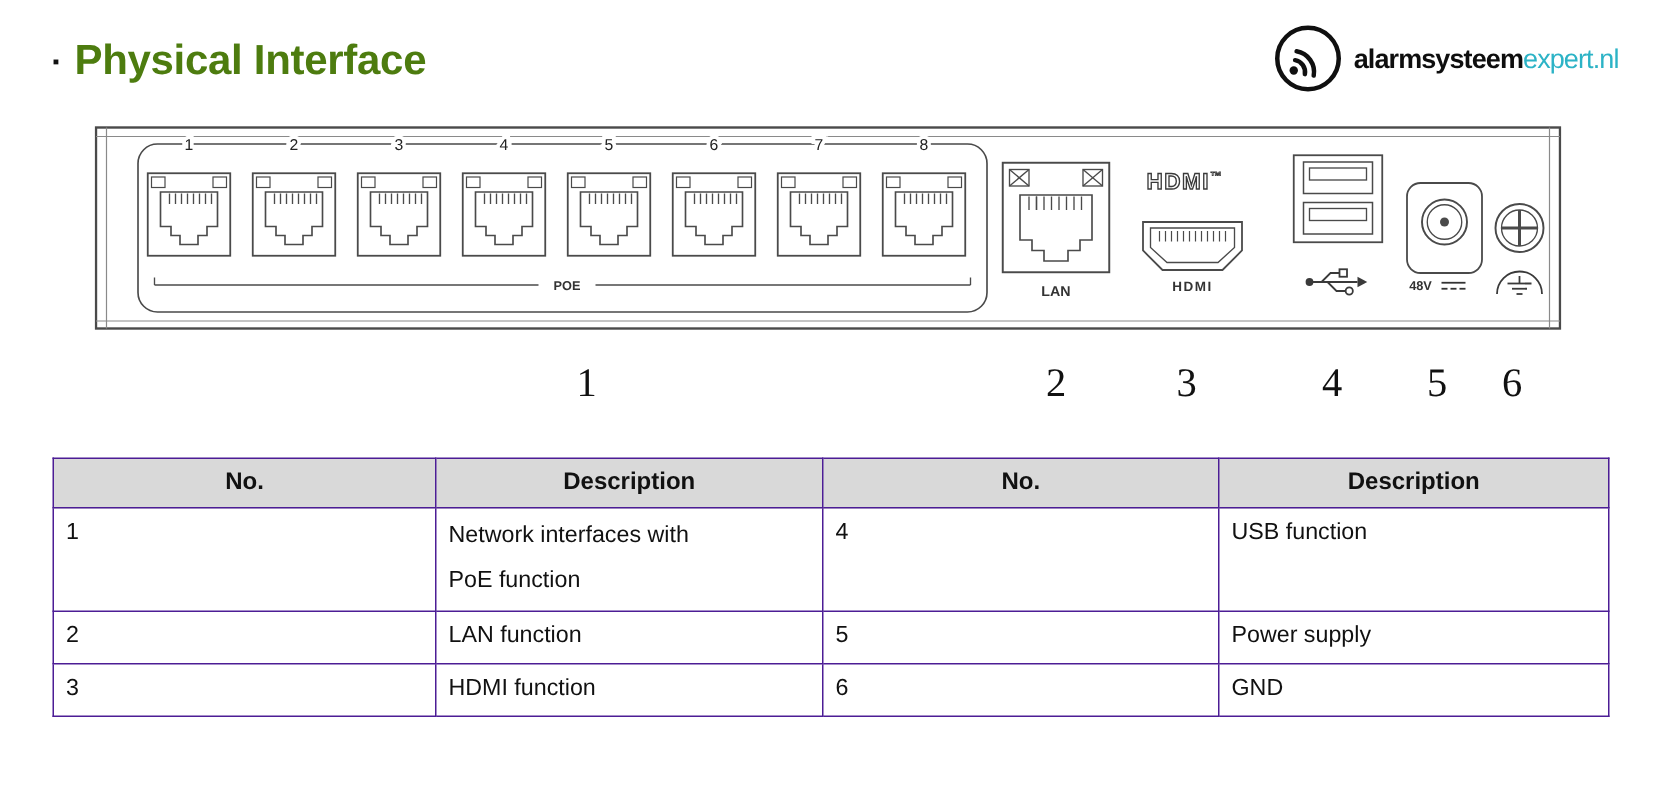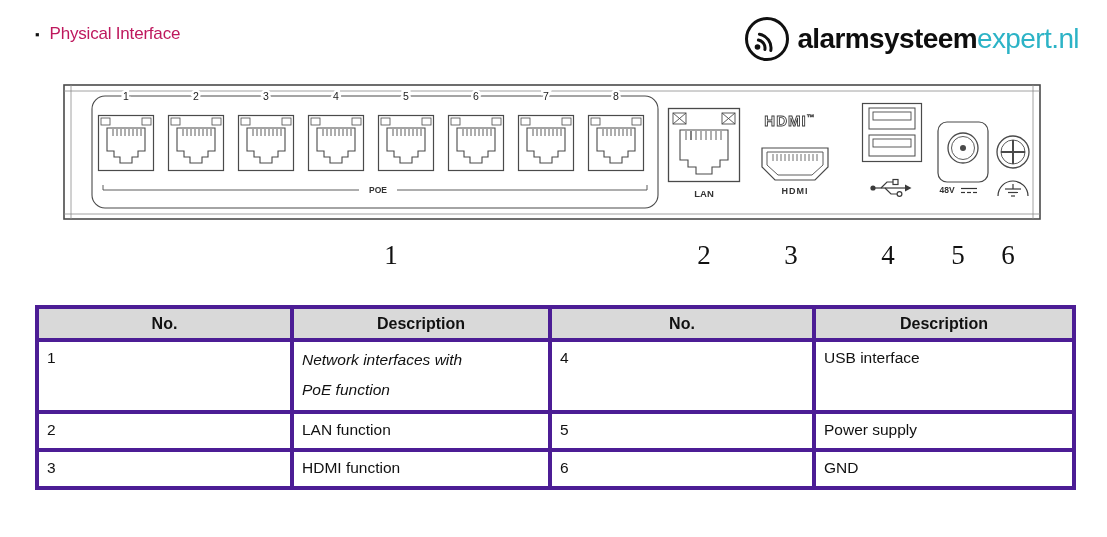--- a/index.html
+++ b/index.html
@@ -2,38 +2,38 @@
 <html><head>
 <meta charset="utf-8">
 <style>
   * { margin:0; padding:0; box-sizing:border-box; }
   html,body { background:#ffffff; }
   body { width:1107px; height:537px; font-family:"Liberation Sans",sans-serif; color:#111; }
   .page { position:relative; width:1107px; height:537px; background:#fff; overflow:hidden; }
 
   .title-row { position:absolute; left:35px; top:24px; display:flex; align-items:center; gap:10px; }
   .bullet { font-size:13px; line-height:1; color:#111; }
-  .page-title { font-size:17px; font-weight:400; letter-spacing:-0.2px; color:#be185d; }
+  .page-title { font-size:28px; font-weight:700; letter-spacing:-0.2px; color:#4d7c0f; }
 
   .logo { position:absolute; top:16px; right:28px; display:flex; align-items:center; gap:7px; }
-  .brand { font-size:28px; letter-spacing:-0.6px; white-space:nowrap; }
+  .brand { font-size:18px; letter-spacing:-0.6px; white-space:nowrap; }
   .brand-bold { font-weight:800; color:#0e0e0e; }
   .brand-accent { font-weight:400; color:#2cb3c6; }
 
   .device-svg { position:absolute; left:63px; top:82px; }
   .device-svg text { font-family:"Liberation Sans",sans-serif; }
 
   .callout { position:absolute; top:240px; transform:translateX(-50%);
              font-family:"Liberation Serif",serif; font-size:27px; color:#111; }
 
   table.iface { position:absolute; left:35px; top:305px; border-collapse:collapse; table-layout:fixed; }
-  .iface th, .iface td { border:4px solid #4c1d95; color:#111; }
+  .iface th, .iface td { border:1px solid #4c1d95; color:#111; }
   .iface th { background:#d9d9d9; font-size:16px; font-weight:700; height:33px; padding:2px 8px; }
   .iface td { font-size:15.5px; padding:3px 8px 5px; vertical-align:top; line-height:26px; }
-  .iface td.wrap { white-space:pre-line; line-height:30px;font-style:italic; }
+  .iface td.wrap { white-space:pre-line; line-height:30px; }
 </style>
 </head>
 <body>
 
 <div class="page">
 
   <div class="title-row">
     <span class="bullet">▪</span>
     <span class="page-title">Physical Interface</span>
   </div>
@@ -214,21 +214,21 @@
         <th>No.</th>
         <th>Description</th>
       </tr>
     </thead>
     <tbody>
       <tr>
         <td>1</td>
         <td class="wrap">Network interfaces with
 PoE function</td>
         <td>4</td>
-        <td>USB interface</td>
+        <td>USB function</td>
       </tr>
       <tr>
         <td>2</td>
         <td>LAN function</td>
         <td>5</td>
         <td>Power supply</td>
       </tr>
       <tr>
         <td>3</td>
         <td>HDMI function</td>

